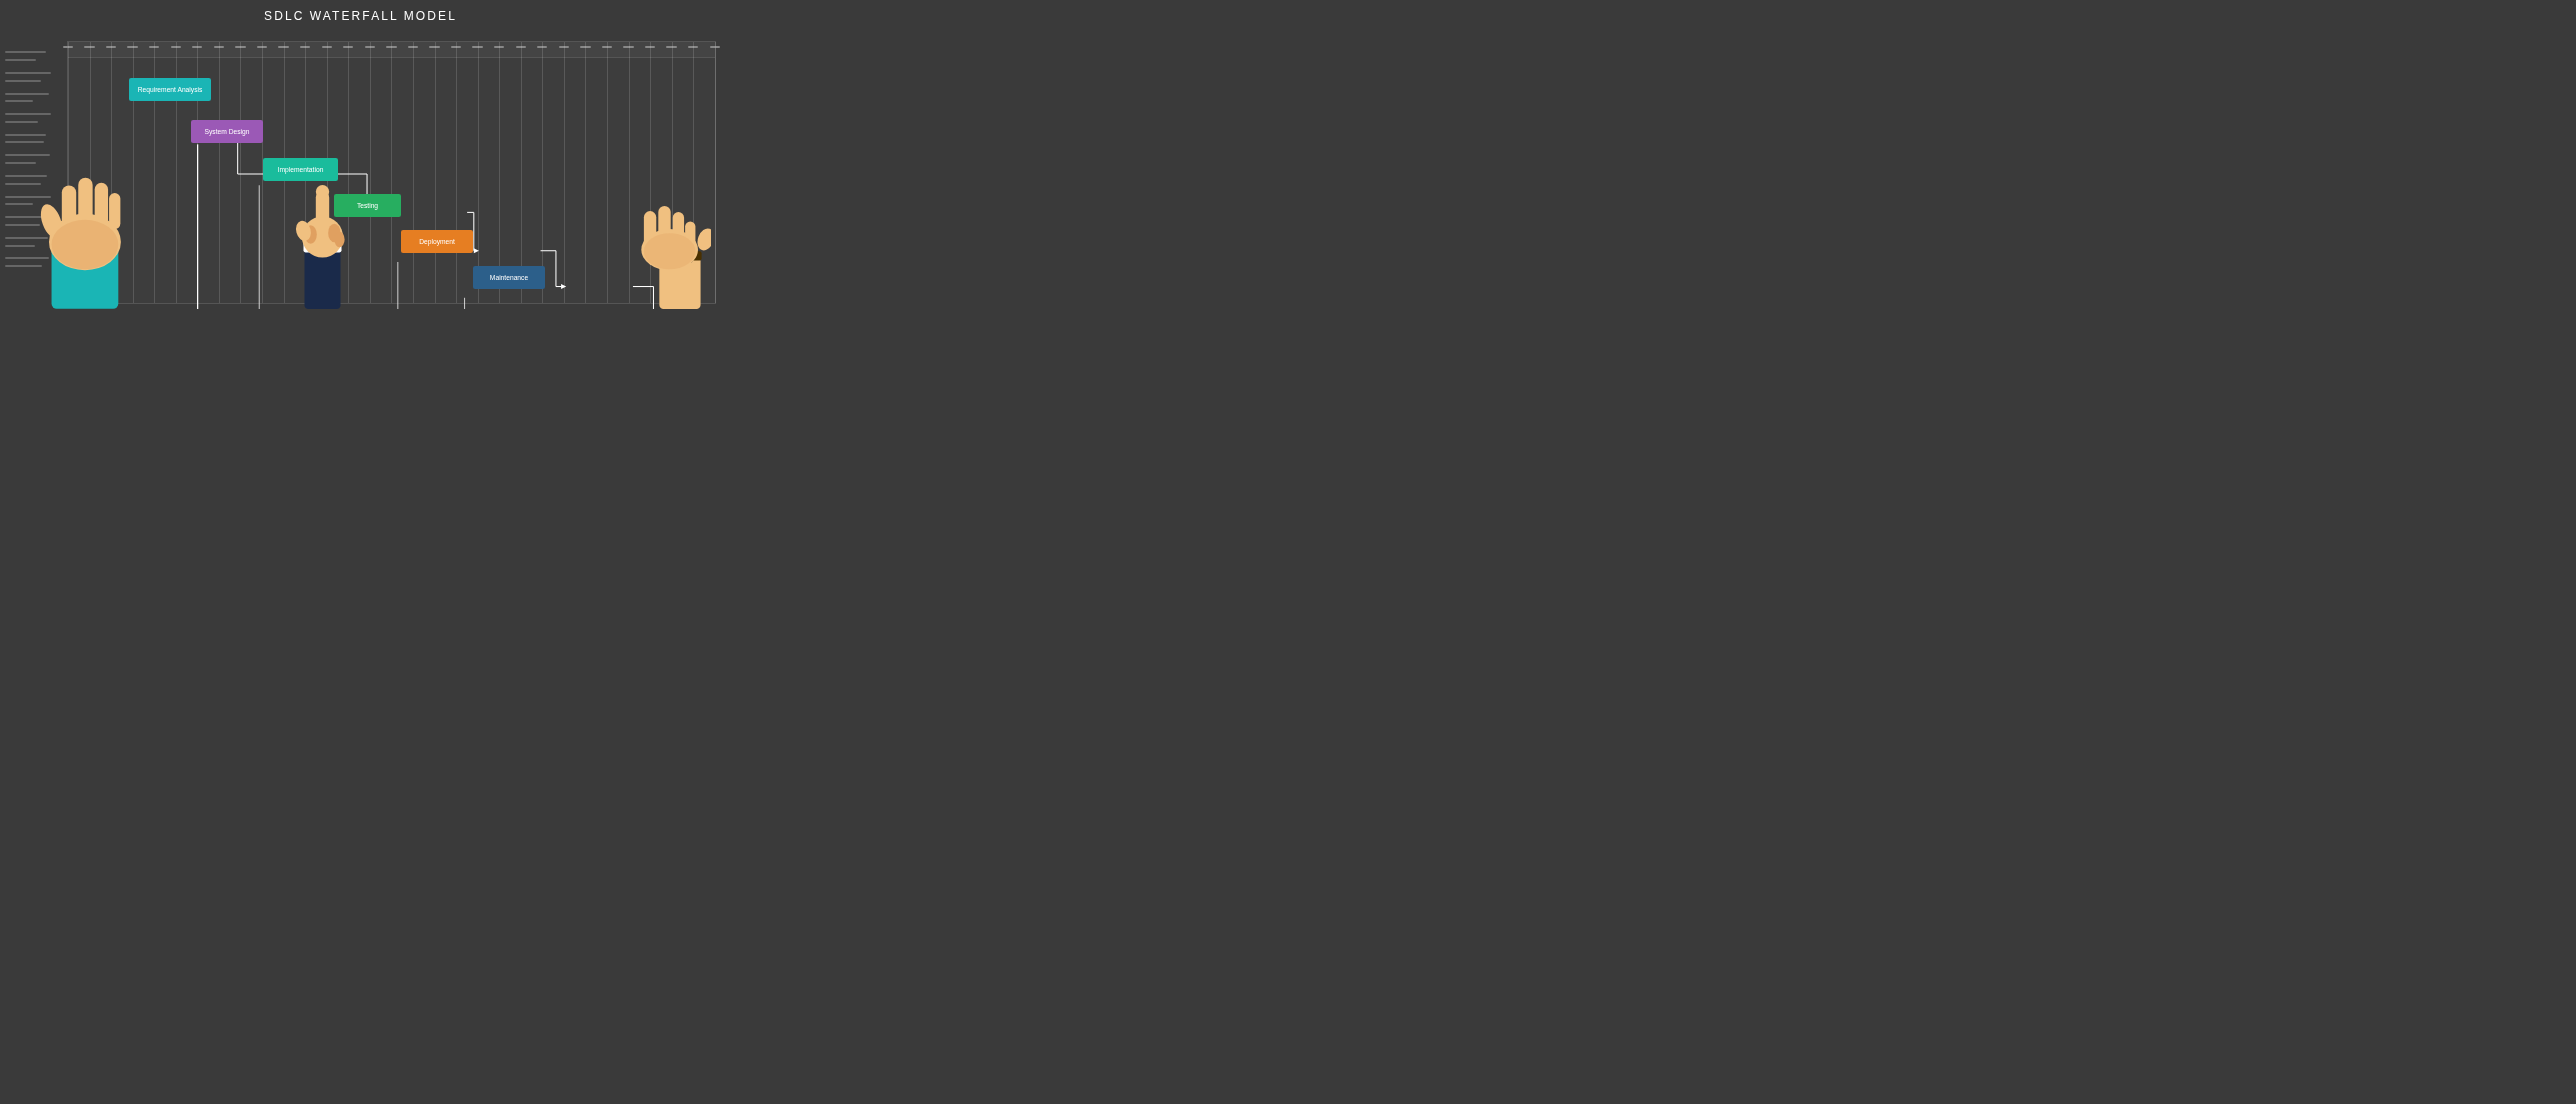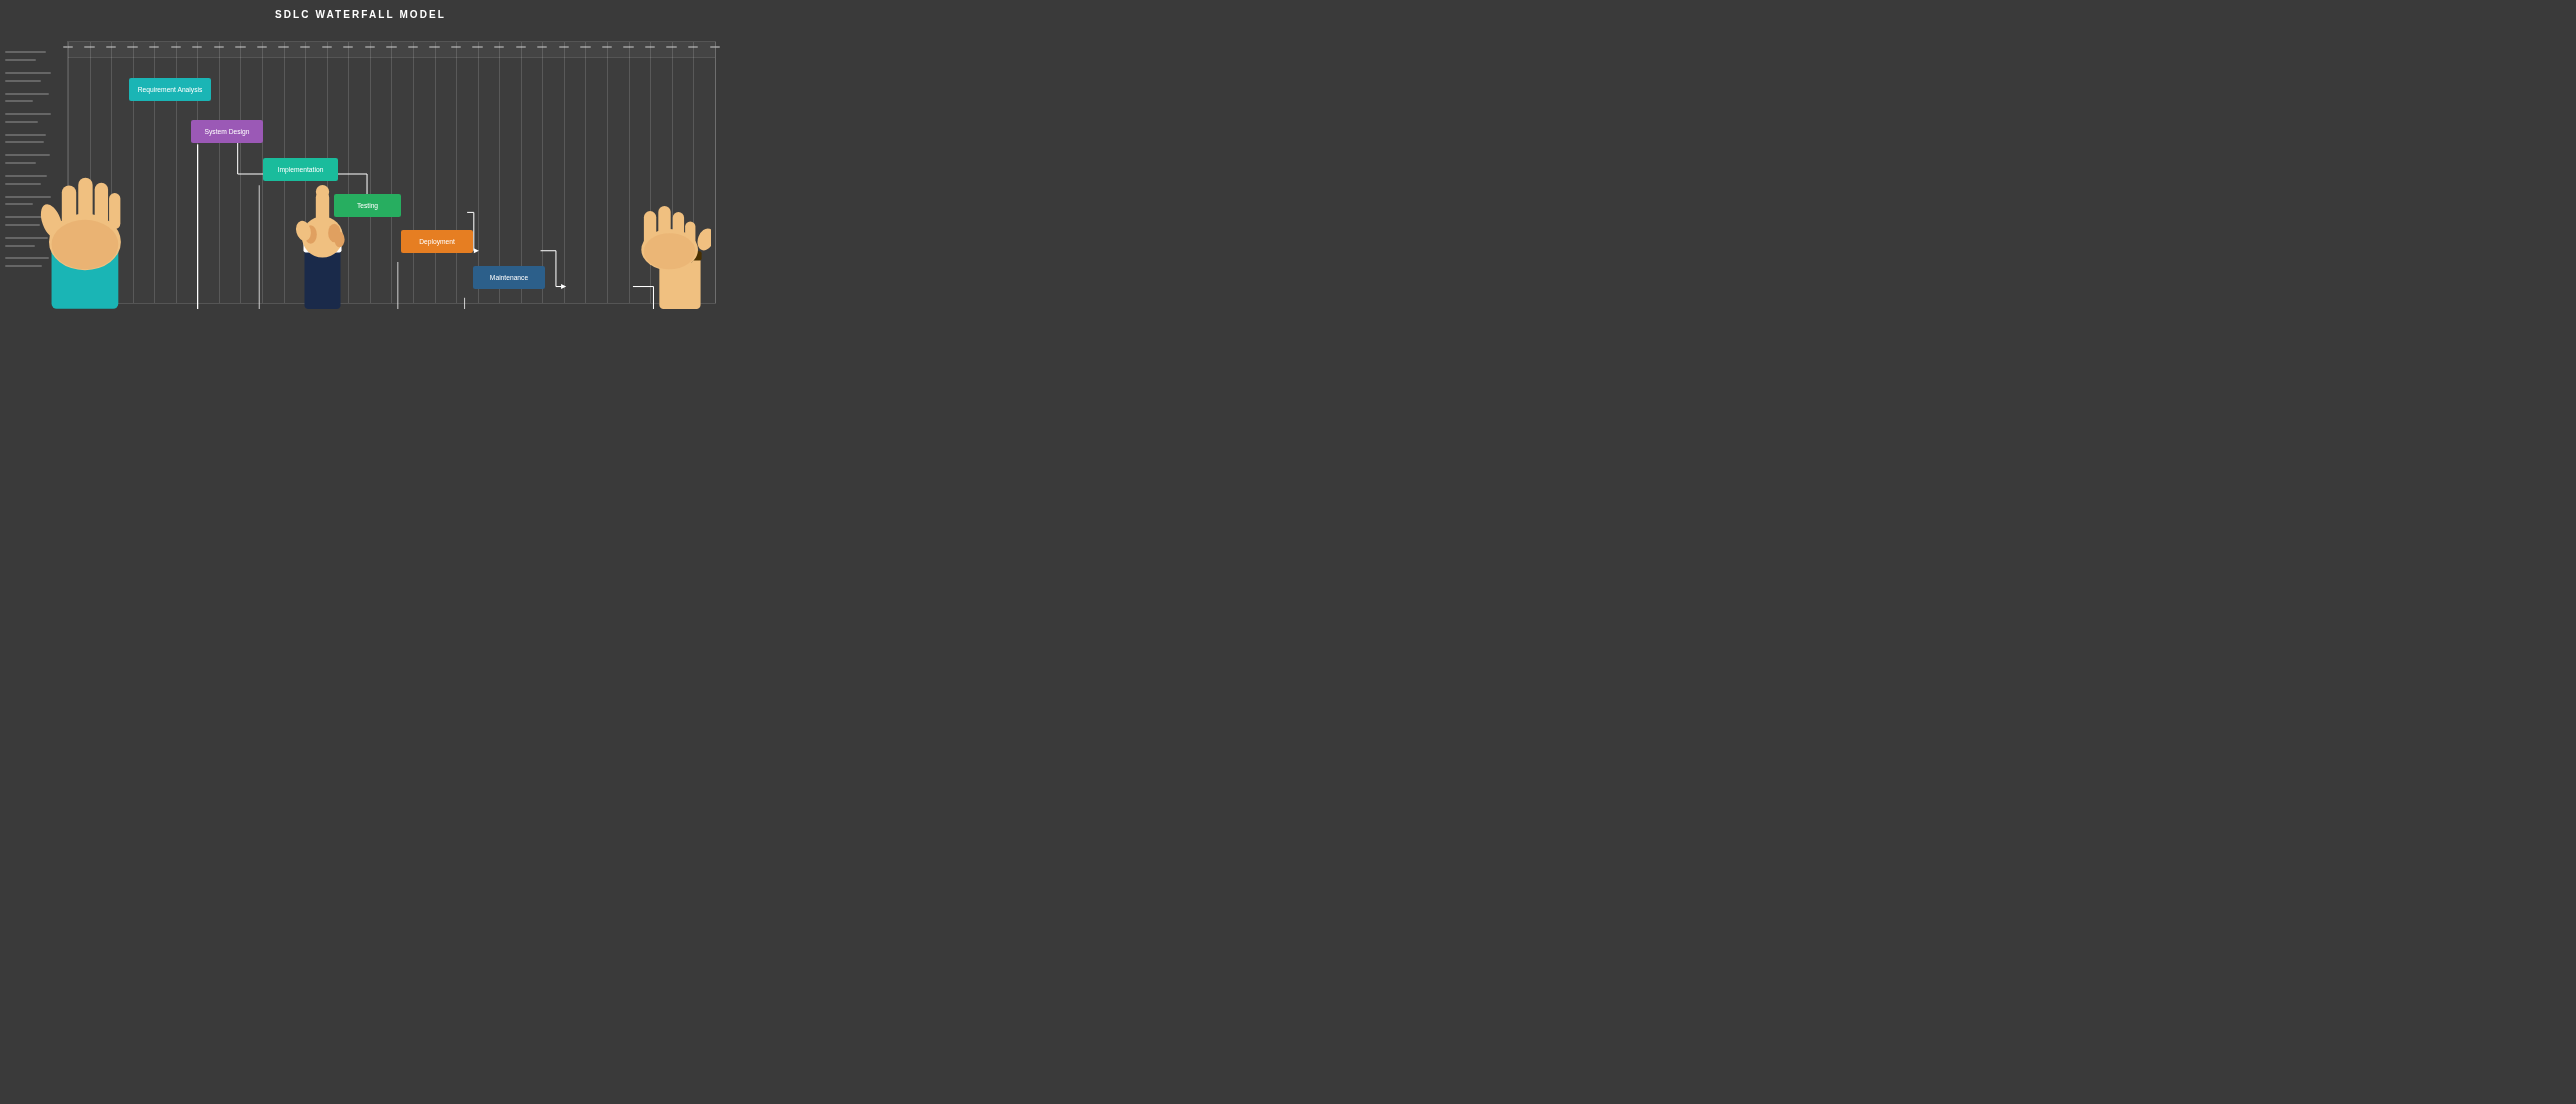--- a/index.html
+++ b/index.html
@@ -9,22 +9,22 @@
       height: 309px;
       background-color: #3a3a3a;
       font-family: 'Arial', sans-serif;
       overflow: hidden;
       position: relative;
     }
 
     .title {
       text-align: center;
       color: #ffffff;
-      font-size: 10px;
-      font-weight: bold;
+      font-size: 12px;
+      font-weight: normal;
       letter-spacing: 2.1px;
       padding-top: 9.3px;
       position: relative;
       z-index: 10;
     }
 
     
     .chart-area {
       position: absolute;
       top: 41px;

